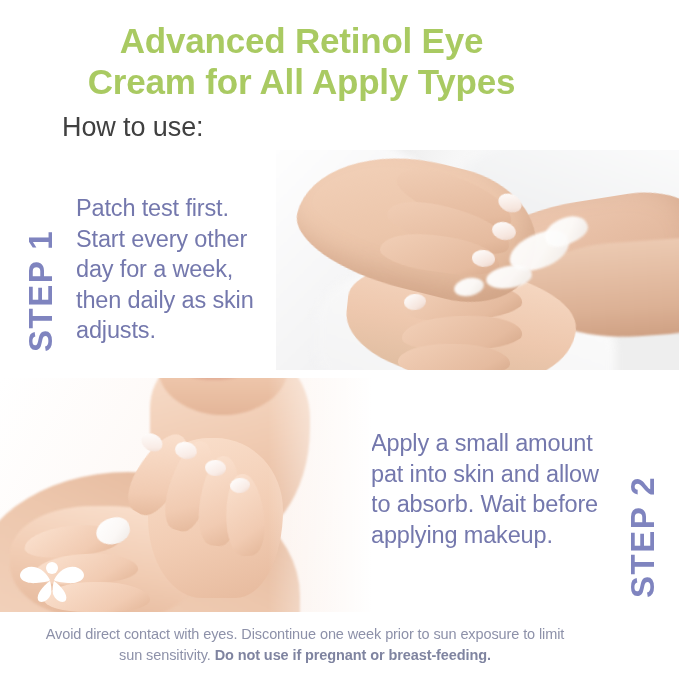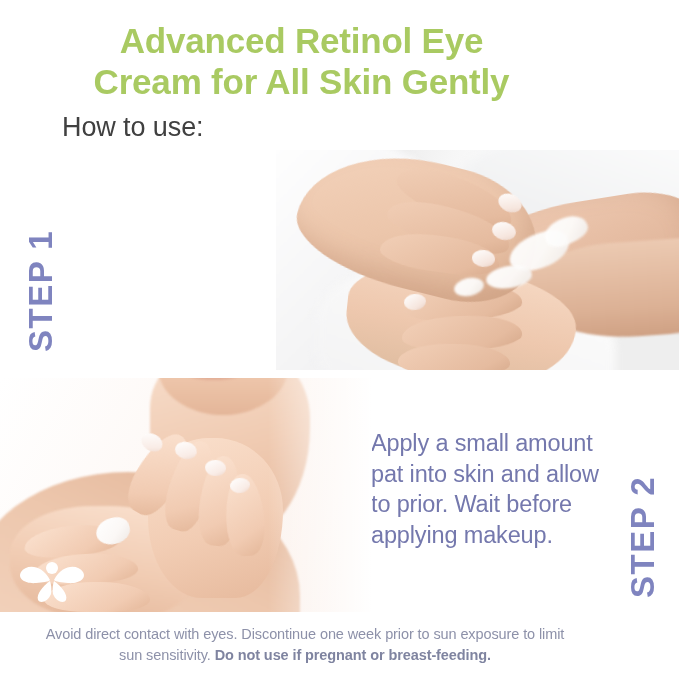--- a/index.html
+++ b/index.html
@@ -320,21 +320,21 @@
   .footer b { font-weight: bold; color: #7f84a0; }
   .footer-line { display: block; }
 </style>
 </head>
 <body>
 
 <div class="canvas">
 
   <div class="title">
     <span class="title-line">Advanced Retinol Eye</span>
-    <span class="title-line">Cream for All Skin Gently</span>
+    <span class="title-line">Cream for All Apply Types</span>
   </div>
 
   <div class="howto">How to use:</div>
 
   <div class="photo1">
     <div class="p1-towel-a"></div>
     <div class="p1-towel-b"></div>
     <div class="p1-towel-c"></div>
     <div class="p1-arm"></div>
     <div class="p1-arm2"></div>
@@ -383,26 +383,33 @@
         <path d="M34 24 C26 8, 10 8, 5 16 C1 23, 10 28, 20 27 C27 26, 32 26, 34 24 Z"></path>
         <path d="M38 24 C46 8, 62 8, 67 16 C71 23, 62 28, 52 27 C45 26, 40 26, 38 24 Z"></path>
         <path d="M34 25 C27 30, 20 38, 22 44 C24 48, 32 46, 35 38 C36 33, 35 28, 34 25 Z"></path>
         <path d="M38 25 C45 30, 52 38, 50 44 C48 48, 40 46, 37 38 C36 33, 37 28, 38 25 Z"></path>
         <ellipse cx="36" cy="12" rx="6" ry="6"></ellipse>
       </g>
     </svg>
   </div>
 
   <div class="step-label step1">STEP 1</div>
+  <div class="step-body body1">
+    <span>Patch test first.</span>
+    <span>Start every other</span>
+    <span>day for a week,</span>
+    <span>then daily as skin</span>
+    <span>adjusts.</span>
+  </div>
 
   <div class="step-label step2">STEP 2</div>
   <div class="step-body body2">
     <span>Apply a small amount</span>
     <span>pat into skin and allow</span>
-    <span>to prior. Wait before</span>
+    <span>to absorb. Wait before</span>
     <span>applying makeup.</span>
   </div>
 
   <div class="footer">
     <span class="footer-line">Avoid direct contact with eyes. Discontinue one week prior to sun exposure to limit</span>
     <span class="footer-line"><span>sun sensitivity. </span><b>Do not use if pregnant or breast-feeding.</b></span>
   </div>
 
 </div>
 

